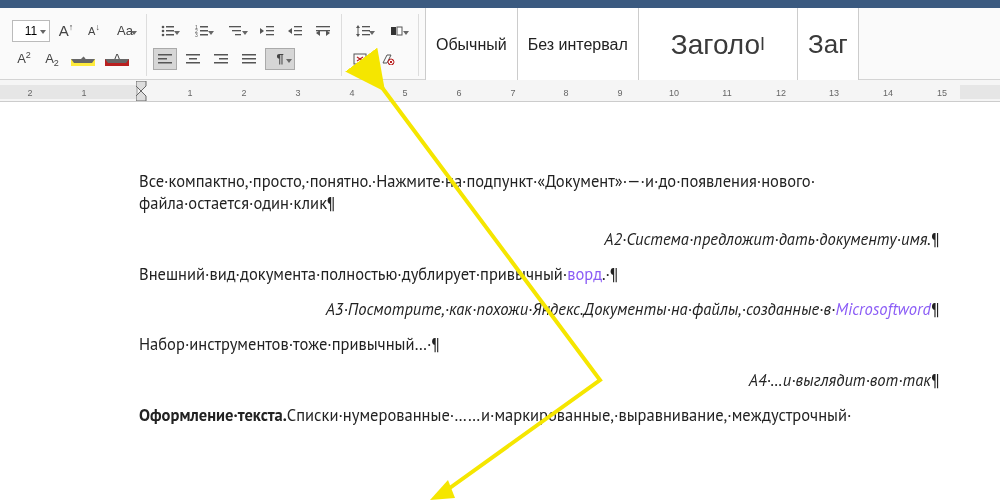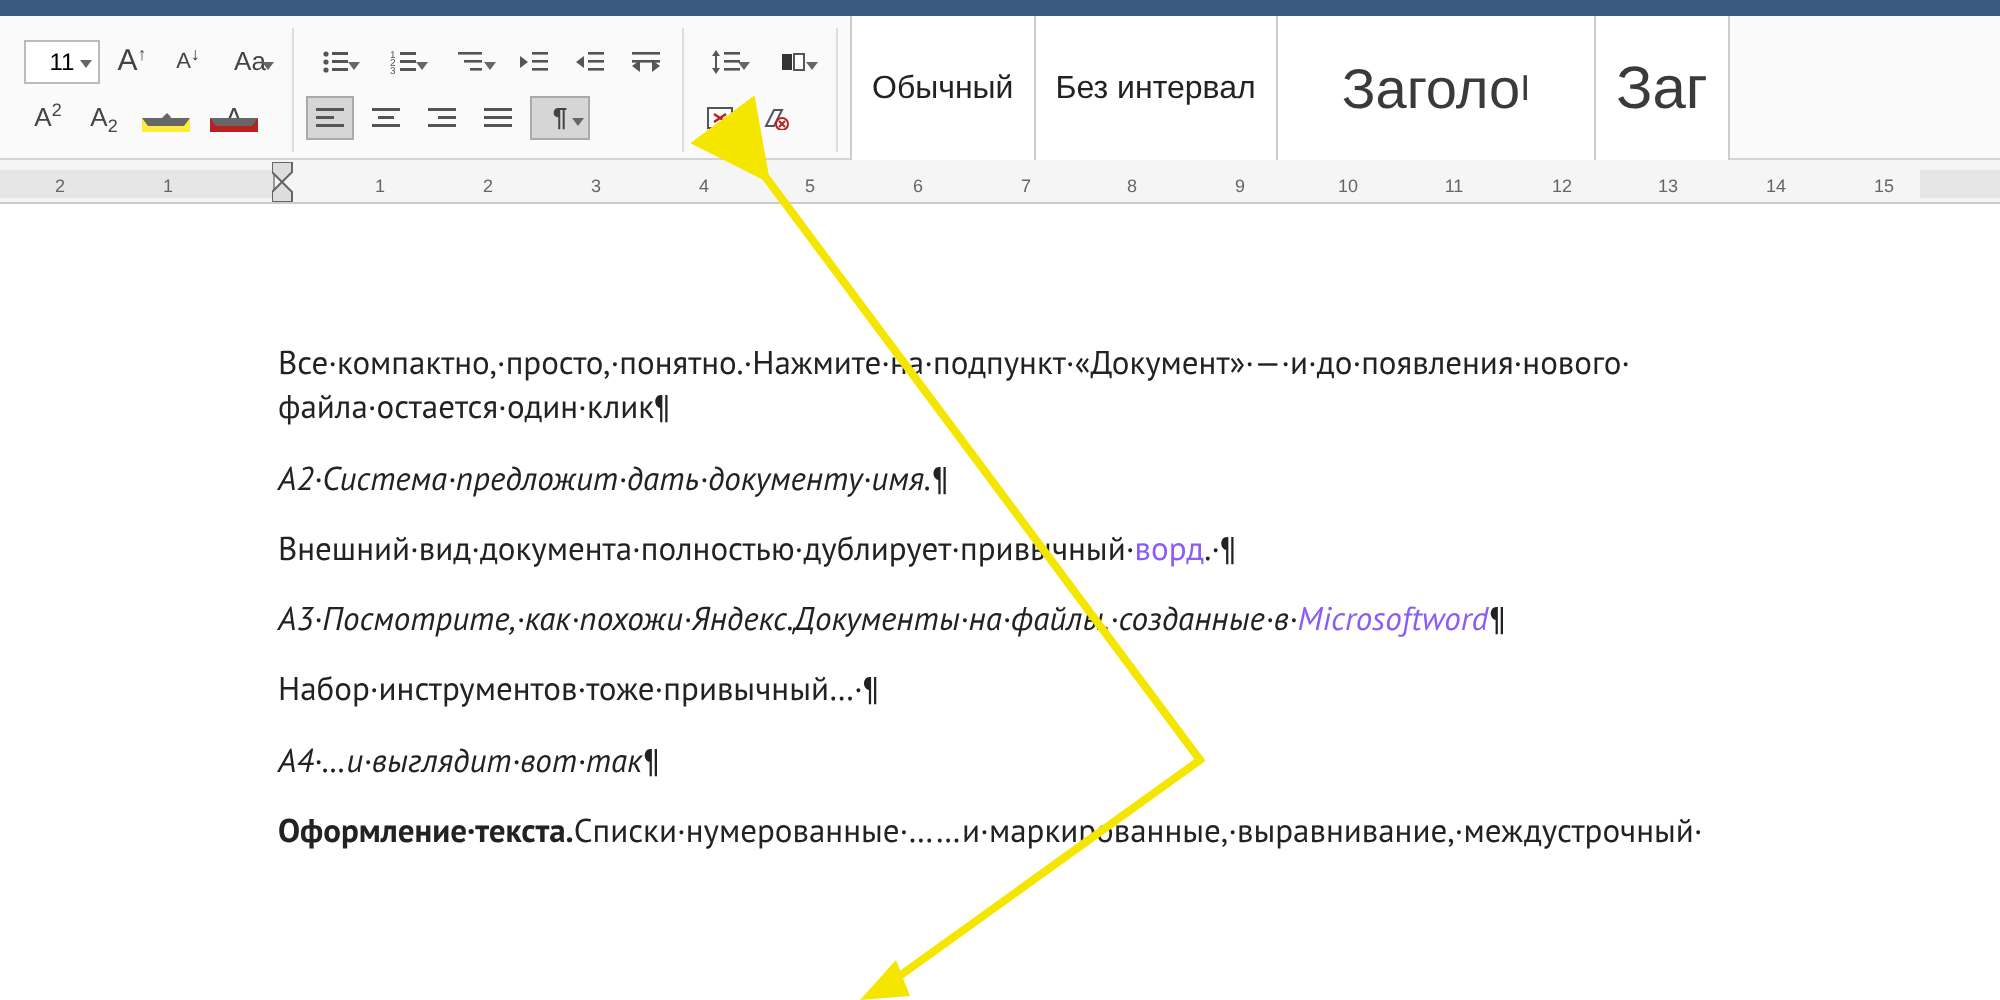--- a/index.html
+++ b/index.html
@@ -110,21 +110,21 @@
     display: flex;
     align-items: center;
     justify-content: center;
     padding: 0 10px;
     font-size: 16px;
     color: #222;
     cursor: pointer;
     margin-right: -1px;
   }
   .style-box.h1 { font-size: 28px; color: #3a3a3a; font-weight: 400; padding: 0 32px; }
-  .style-box.h2 { font-size: 30px; color: #3a3a3a; }
+  .style-box.h2 { font-size: 26px; color: #3a3a3a; }
 
   .ruler {
     height: 22px;
     background: #f5f5f5;
     border-bottom: 1px solid #ccc;
     position: relative;
     font-size: 9px;
     color: #666;
     display: flex;
     align-items: center;
@@ -139,21 +139,21 @@
   .indent-marker svg { display: block; }
 
   .page {
     padding: 68px 0 0 139px;
     font-family: "PT Sans", "Segoe UI", Arial, sans-serif;
     font-size: 16.5px;
     color: #222;
     line-height: 1.35;
   }
   .page p { margin: 0 0 13px 0; max-width: 800px; }
-  .italic { font-style: italic; }
+  .italic { font-style: italic; text-align: right; }
   .bold { font-weight: 700; }
   .waved {
     text-decoration-style: wavy;
     text-decoration-color: #d03030;
     color: #8b5cf6;
   }
   .pil { font-family: inherit; }
   .arrow-back { color: #888; }
 
   .annot-arrow {

